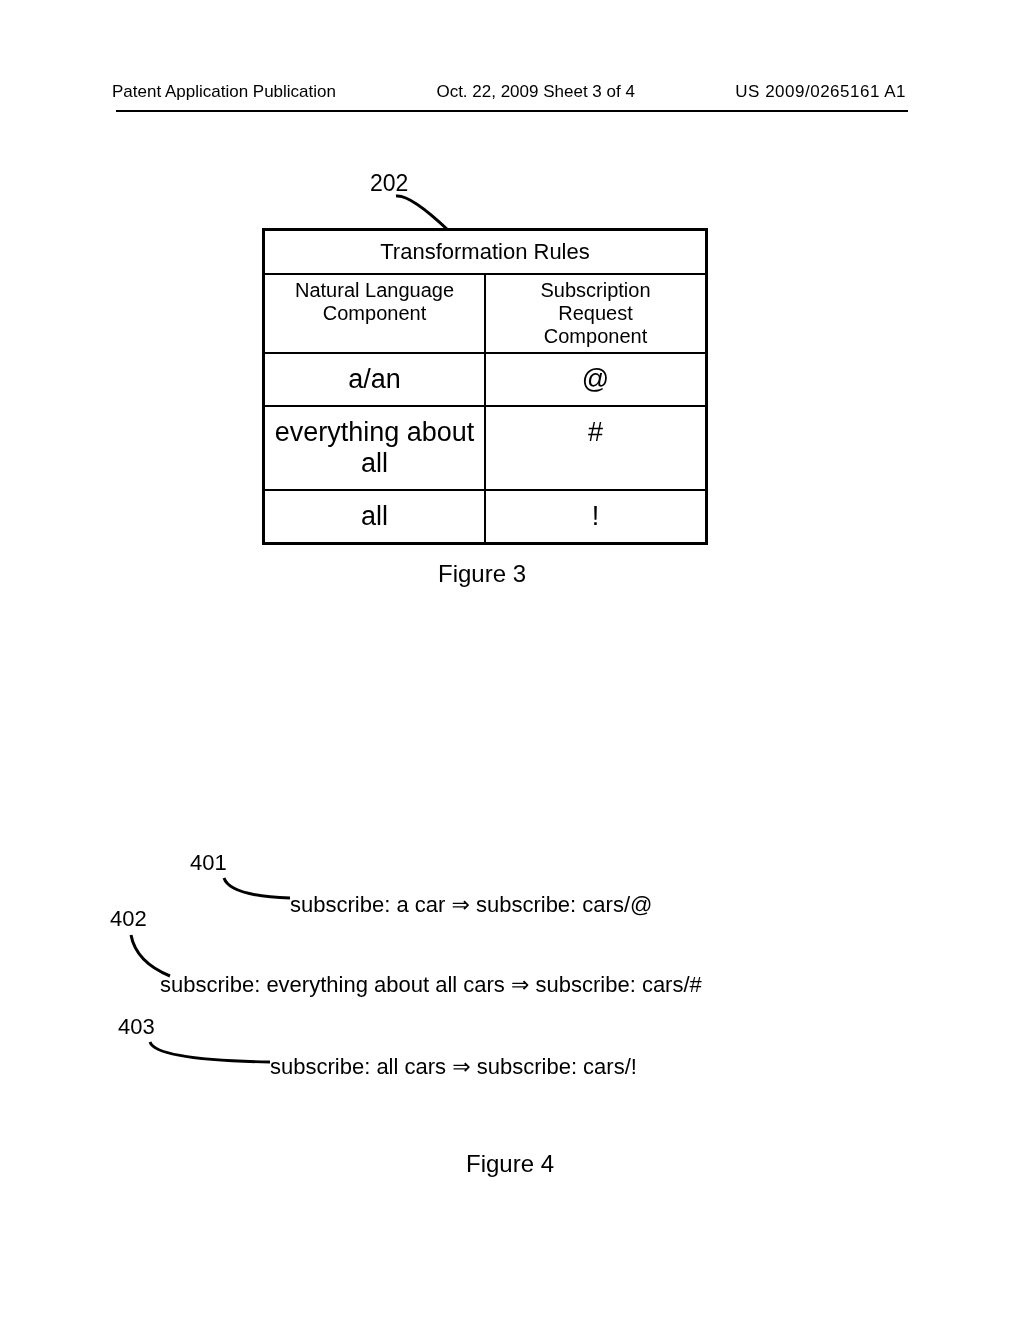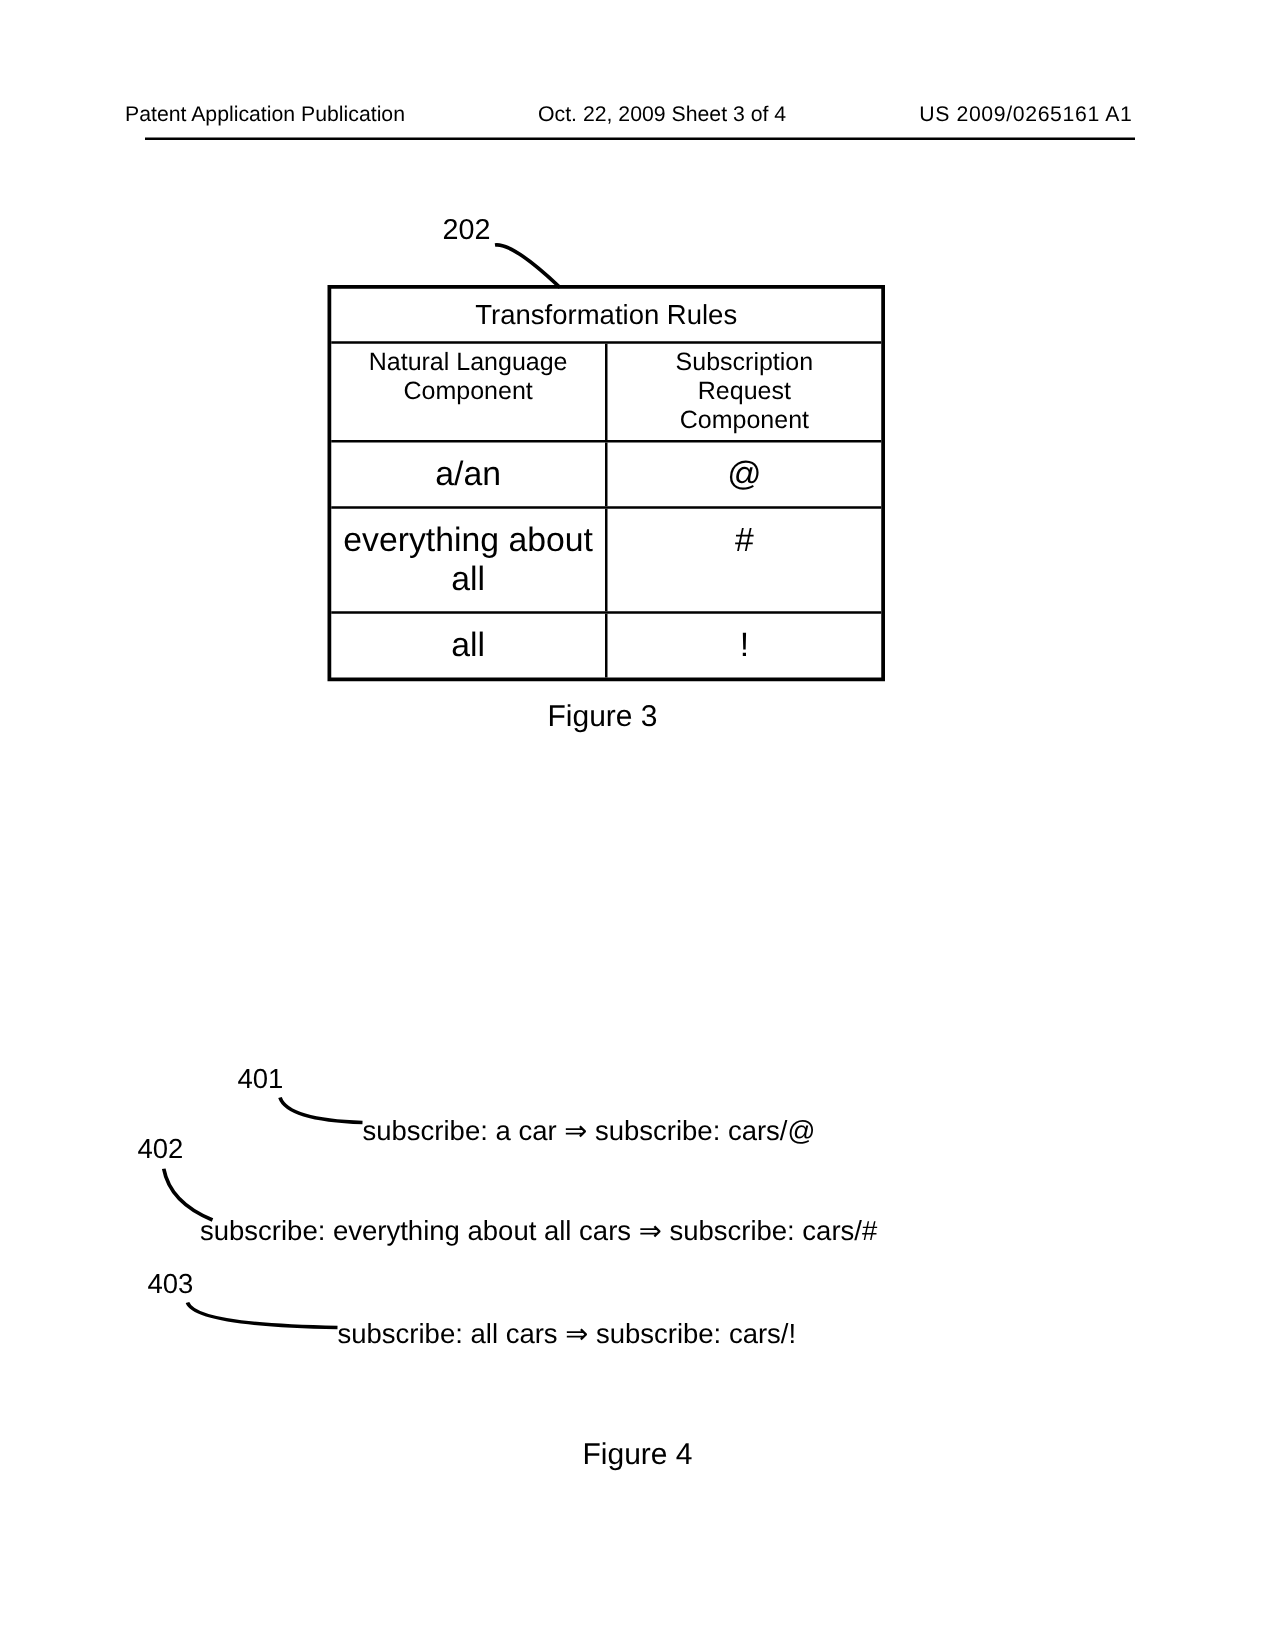--- a/index.html
+++ b/index.html
@@ -13,21 +13,21 @@
     position: relative;
   }
   .page {
     position: relative;
     width: 1024px;
     height: 1320px;
   }
   .header {
     position: absolute;
     top: 82px;
-    left: 0;
+    left: 12px;
     right: 0;
     display: flex;
     justify-content: space-between;
     padding: 0 118px 0 100px;
     font-size: 17px;
   }
   .header .left { font-weight: normal; }
   .header .mid { font-weight: normal; }
   .header .right { font-weight: normal; letter-spacing: 0.5px; }
   .header-rule {
@@ -41,21 +41,21 @@
   
   .fig3 {
     position: absolute;
     top: 170px;
     left: 262px;
     width: 500px;
   }
   .ref202 {
     position: absolute;
     top: 0px;
-    left: 92px;
+    left: 108px;
     font-size: 23px;
   }
   .leader202 {
     position: absolute;
     top: 20px;
     left: 128px;
   }
   .table-wrap {
     position: absolute;
     top: 58px;

